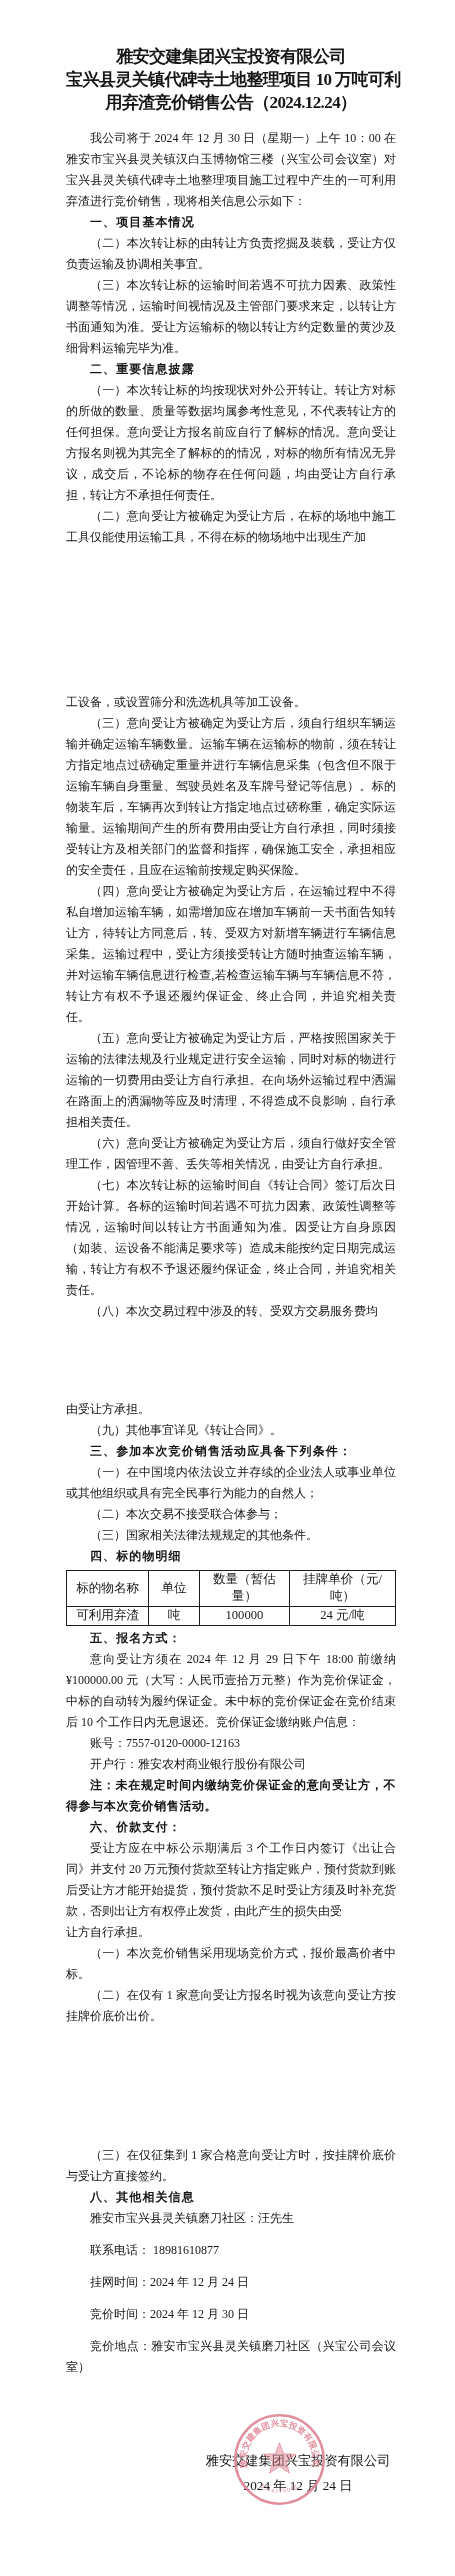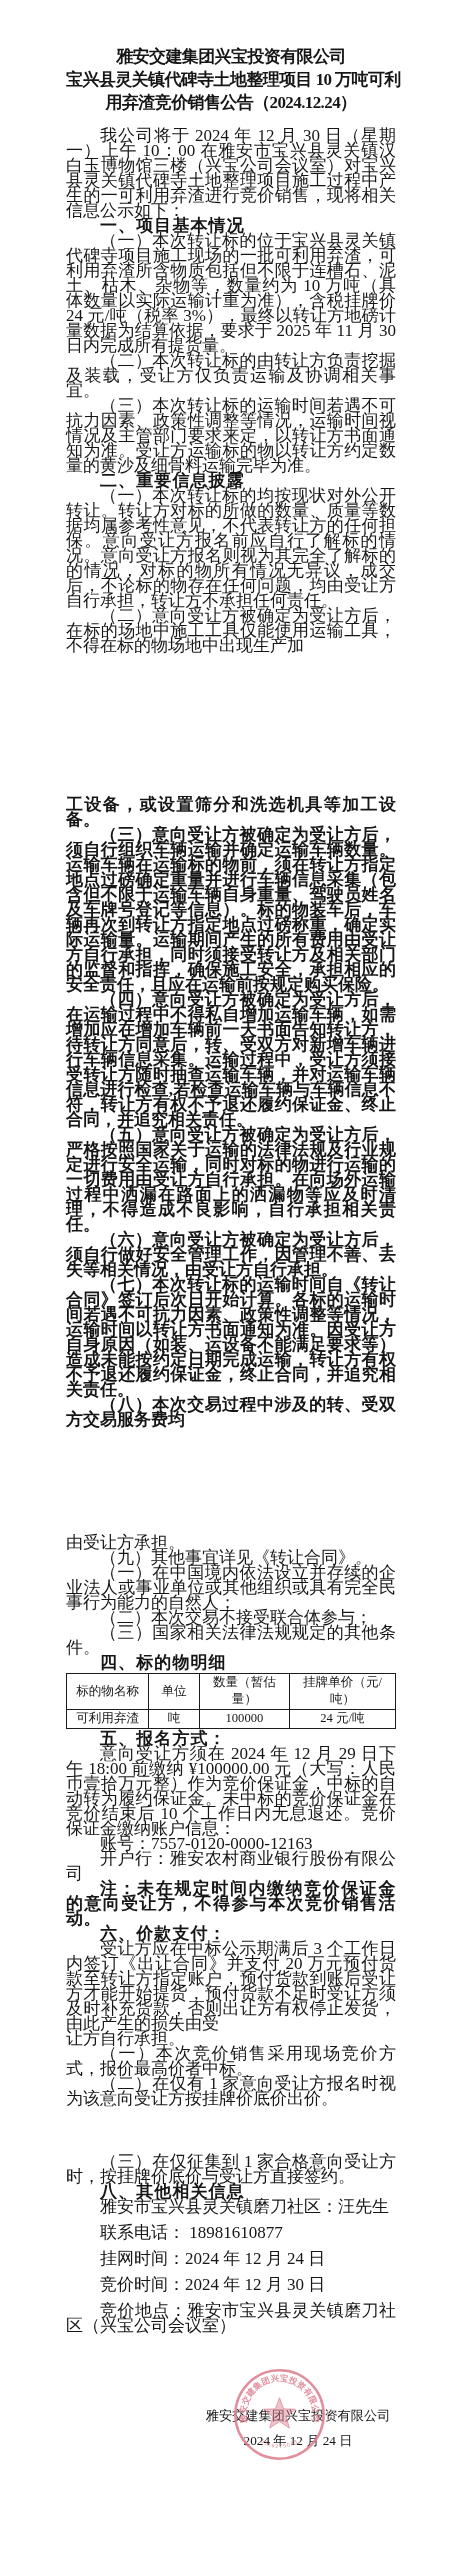--- a/index.html
+++ b/index.html
@@ -2,29 +2,29 @@
 <html style="font-size:9.2px"><head>
 <meta charset="utf-8">
 <style>
   html,body{margin:0;padding:0;}
   body{
     width:456px;height:2576px;overflow:hidden;background:#ffffff;
     font-family:"Liberation Serif","DejaVu Serif",serif;color:#161616;
   }
   .page{padding:0 60px 0 66px;}
   .pg1{margin-bottom:144px;}
-  .pg2{margin-bottom:108px;font-weight:bold;}
-  .pg3{margin-bottom:48px;}
+  .pg2{margin-bottom:77px;}
+  .pg3{margin-bottom:118px;}
   .title{margin:45px 0 13.8px;text-align:center;}
   .title-line{
     display:block;font-weight:bold;font-size:17px;line-height:23px;
     letter-spacing:-0.6px;white-space:nowrap;
     font-family:"Liberation Serif","DejaVu Serif",serif;
   }
-  .t{font-size:17px;line-height:15px;text-align:justify;}
+  .t{font-size:12px;line-height:21px;text-align:justify;}
   .p{text-indent:2em;}
   .c{text-indent:0;}
   .h{
     font-family:"Liberation Sans","DejaVu Sans",sans-serif;font-weight:700;
     text-indent:2em;text-align:left;letter-spacing:1.1px;
   }
   .n{
     font-family:"Liberation Sans","DejaVu Sans",sans-serif;font-weight:700;
     text-indent:2em;letter-spacing:0.6px;
   }
@@ -59,21 +59,20 @@
       <span class="title-line">雅安交建集团兴宝投资有限公司</span>
       <span class="title-line">宝兴县灵关镇代碑寺土地整理项目 10 万吨可利</span>
       <span class="title-line">用弃渣竞价销售公告（2024.12.24）</span>
     </div>
     <div>
 
         <div class="t p">我公司将于 2024 年 12 月 30 日（星期一）上午 10：00 在雅安市宝兴县灵关镇汉白玉博物馆三楼（兴宝公司会议室）对宝兴县灵关镇代碑寺土地整理项目施工过程中产生的一可利用弃渣进行竞价销售，现将相关信息公示如下：</div>
 
         <div class="t h">一、项目基本情况</div>
 
-        <div class="t p">（一）本次转让标的位于宝兴县灵关镇代碑寺项目施工现场的一批可利用弃渣，可利用弃渣所含物质包括但不限于连槽石、泥土、枯木、杂物等，数量约为 10 万吨（具体数量以实际运输计重为准），含税挂牌价 24 元/吨（税率 3%），最终以转让方地磅计量数据为结算依据，要求于 2025 年 11 月 30 日内完成所有提货量。</div>
 
         <div class="t p">（二）本次转让标的由转让方负责挖掘及装载，受让方仅负责运输及协调相关事宜。</div>
 
         <div class="t p">（三）本次转让标的运输时间若遇不可抗力因素、政策性调整等情况，运输时间视情况及主管部门要求来定，以转让方书面通知为准。受让方运输标的物以转让方约定数量的黄沙及细骨料运输完毕为准。</div>
 
         <div class="t h">二、重要信息披露</div>
 
         <div class="t p">（一）本次转让标的均按现状对外公开转让。转让方对标的所做的数量、质量等数据均属参考性意见，不代表转让方的任何担保。意向受让方报名前应自行了解标的情况。意向受让方报名则视为其完全了解标的的情况，对标的物所有情况无异议，成交后，不论标的物存在任何问题，均由受让方自行承担，转让方不承担任何责任。</div>
 
         <div class="t p">（二）意向受让方被确定为受让方后，在标的场地中施工工具仅能使用运输工具，不得在标的物场地中出现生产加</div>
@@ -97,20 +96,21 @@
       <div class="t p">（八）本次交易过程中涉及的转、受双方交易服务费均</div>
     </div>
 
   <div class="page pg3">
     <div>
 
         <div class="t c">由受让方承担。</div>
 
         <div class="t p">（九）其他事宜详见《转让合同》。</div>
 
+        <div class="t h">三、参加本次竞价销售活动应具备下列条件：</div>
 
         <div class="t p">（一）在中国境内依法设立并存续的企业法人或事业单位或其他组织或具有完全民事行为能力的自然人；</div>
 
         <div class="t p">（二）本次交易不接受联合体参与；</div>
 
         <div class="t p">（三）国家相关法律法规规定的其他条件。</div>
 
         <div class="t h">四、标的物明细</div>
       </div>
     <table class="subject">

